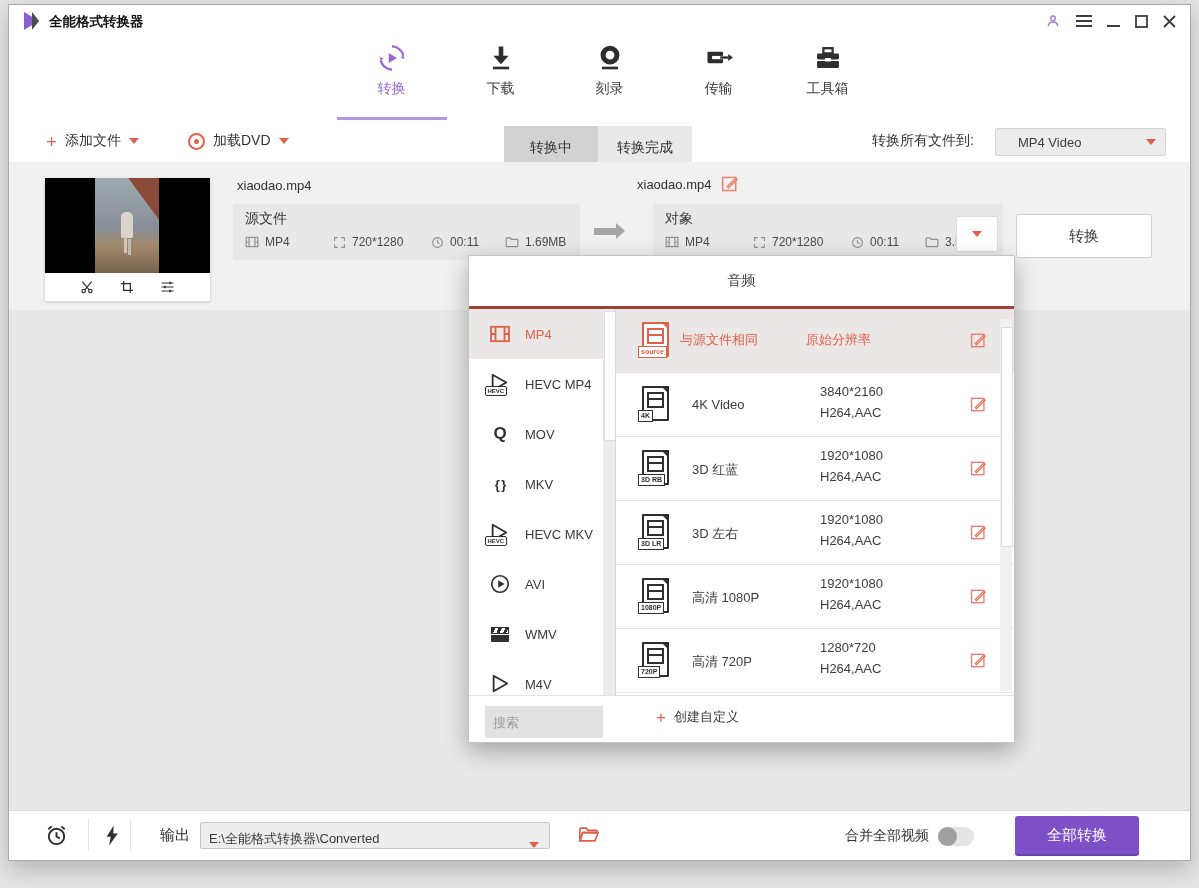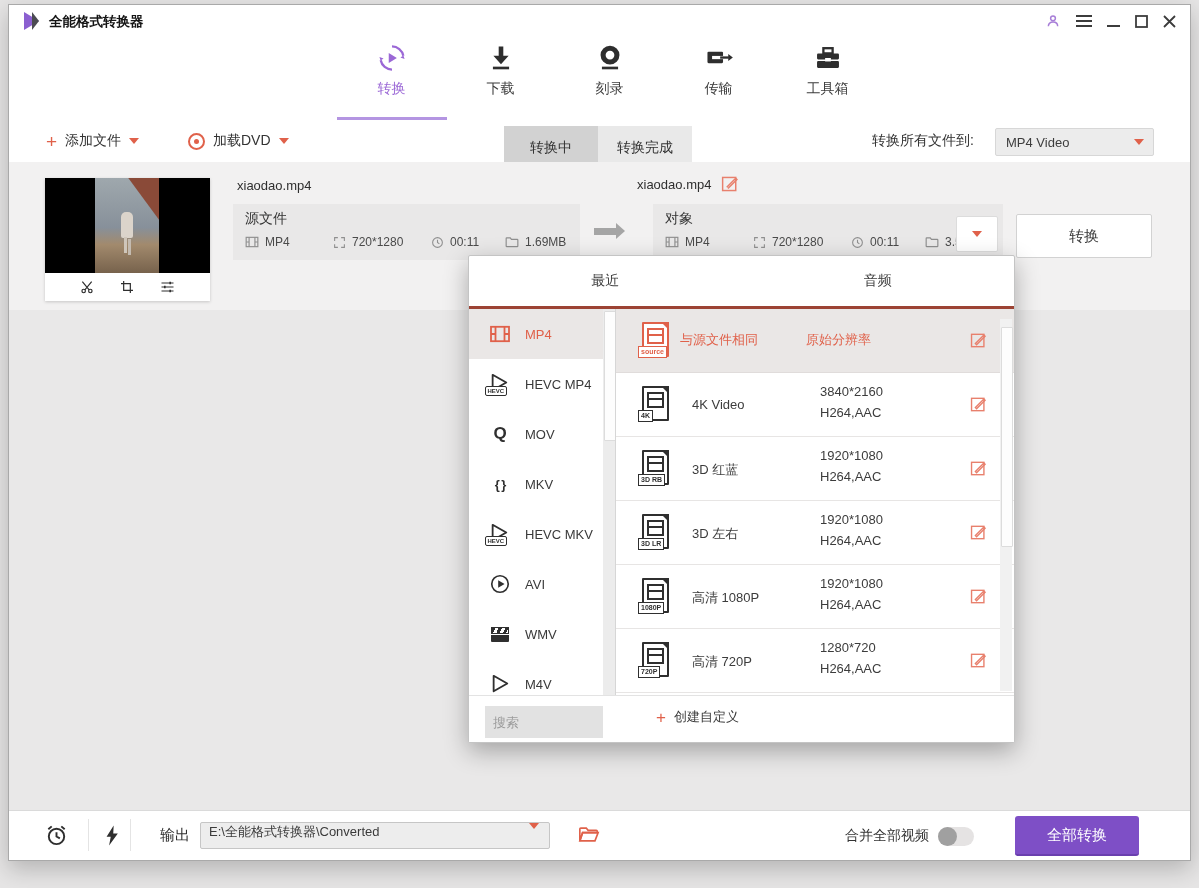--- a/index.html
+++ b/index.html
@@ -35,21 +35,21 @@
   .plus{color:#e0614a;font-size:19px;font-weight:400;line-height:1;}
   .caret{width:0;height:0;border-left:5px solid transparent;border-right:5px solid transparent;border-top:6px solid #e0614a;}
   .dvd{width:13px;height:13px;border:2px solid #e0614a;border-radius:50%;position:relative;}
   .dvd::after{content:"";position:absolute;left:4px;top:4px;width:5px;height:5px;border-radius:50%;background:#e0614a;}
   .seg{position:absolute;left:495px;top:6px;display:flex;}
   .seg span{width:94px;height:44px;display:flex;align-items:center;justify-content:center;font-size:14px;color:#333;}
   .seg .on{background:#d2d2d2;}
   .seg .off{background:#e9e9e9;}
   .convert-to-label{position:absolute;left:863px;top:12px;font-size:14px;color:#333;}
   .format-select{position:absolute;left:986px;top:8px;width:157px;height:26px;background:#ececec;
-    border:1px solid #d7d7d7;border-radius:2px;display:flex;align-items:center;font-size:13px;color:#3d3d3d;}
+    border:1px solid #d7d7d7;border-radius:2px;display:flex;align-items:center;font-size:13px;color:#3d3d3d;padding-left:12px;}
   .format-select .val{padding-left:10px;flex:1;}
   .format-select .caret{margin-right:9px;}
 
   
   .filerow{position:absolute;left:0;top:157px;right:0;height:148px;background:#f2f1f1;}
   .thumb{position:absolute;left:36px;top:16px;width:165px;height:123px;background:#fff;box-shadow:0 1px 3px rgba(0,0,0,.18);}
   .thumb .video{position:relative;height:95px;background:#000;overflow:hidden;}
   .scene{position:absolute;left:50px;top:0;width:64px;height:95px;
     background:linear-gradient(180deg,#9fa8ad 0%,#87909a 52%,#a28a6d 70%,#77624c 100%);}
   .scene .brick{position:absolute;inset:0;background:#8a4a38;clip-path:polygon(52% 0,100% 0,100% 44%);}
@@ -121,21 +121,21 @@
   .glyph-mkv{font-size:13px;font-weight:700;letter-spacing:-1px;}
   .clapper{width:18px;height:15px;}
   .clapper .top{height:5px;border:1px solid #2f2f2f;background:repeating-linear-gradient(115deg,#2f2f2f 0 3px,#fff 3px 6px);}
   .clapper .bot{height:7px;background:#2f2f2f;margin-top:1px;border-radius:0 0 1px 1px;}
 
   
   .footer{position:absolute;left:0;right:0;top:805px;height:49px;background:#fff;border-top:1px solid #dadada;}
   .fdiv{position:absolute;top:8px;width:1px;height:32px;background:#e4e4e4;}
   .f-out-label{position:absolute;left:151px;top:15px;font-size:15px;color:#2f2f2f;}
   .f-path{position:absolute;left:191px;top:11px;width:350px;height:27px;background:#ededed;border:1px solid #c6c6c6;
-    border-radius:2px;display:flex;align-items:flex-start;font-size:13px;color:#3a3a3a;box-sizing:border-box;}
+    border-radius:2px;display:flex;align-items:flex-end;font-size:13px;color:#3a3a3a;box-sizing:border-box;}
   .f-path .val{flex:1;padding-left:8px;white-space:nowrap;overflow:hidden;}
   .f-path .caret{margin-right:10px;}
   .f-merge{position:absolute;left:836px;top:16px;font-size:14px;color:#333;}
   .toggle{position:absolute;left:929px;top:16px;width:36px;height:19px;background:#e5e3e3;border-radius:10px;}
   .toggle .knob{position:absolute;left:0;top:0;width:19px;height:19px;border-radius:50%;background:#a0a0a0;}
   .f-convert{position:absolute;left:1006px;top:5px;width:124px;height:40px;background:#7e4fc6;border-radius:3px;
     display:flex;align-items:center;justify-content:center;color:#fff;font-size:15px;border-bottom:2px solid #6a3fae;box-sizing:border-box;}
 </style>
 </head>
 <body>
@@ -381,21 +381,20 @@
     <div class="caret-btn">
       <span class="caret"></span>
     </div>
     <div class="convert-btn">转换</div>
   </div>
 
   <div class="content"></div>
 
   <div class="popup">
     <div class="ptabs">
-      <div class="ptab">最近</div>
       <div class="ptab">音频</div>
     </div>
 
     <div class="pleft">
       <div class="frow selected">
         <span class="fic">
           <svg width="22" height="18" viewBox="0 0 24 20" fill="none" stroke="currentColor" stroke-width="2">
               <rect x="2" y="2" width="20" height="16"></rect>
               <path d="M7 2v16M17 2v16M2 10h5M17 10h5"></path>
             </svg>

